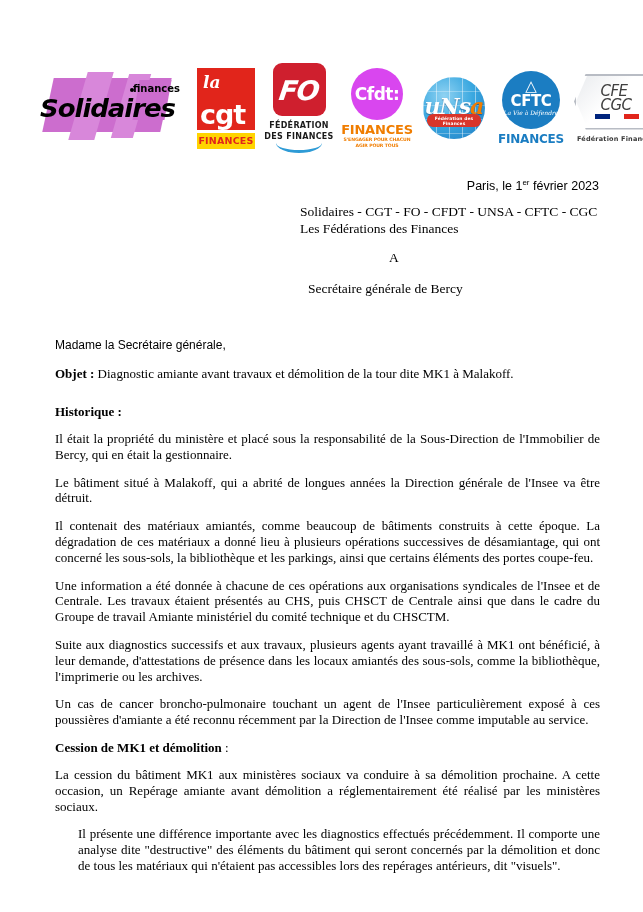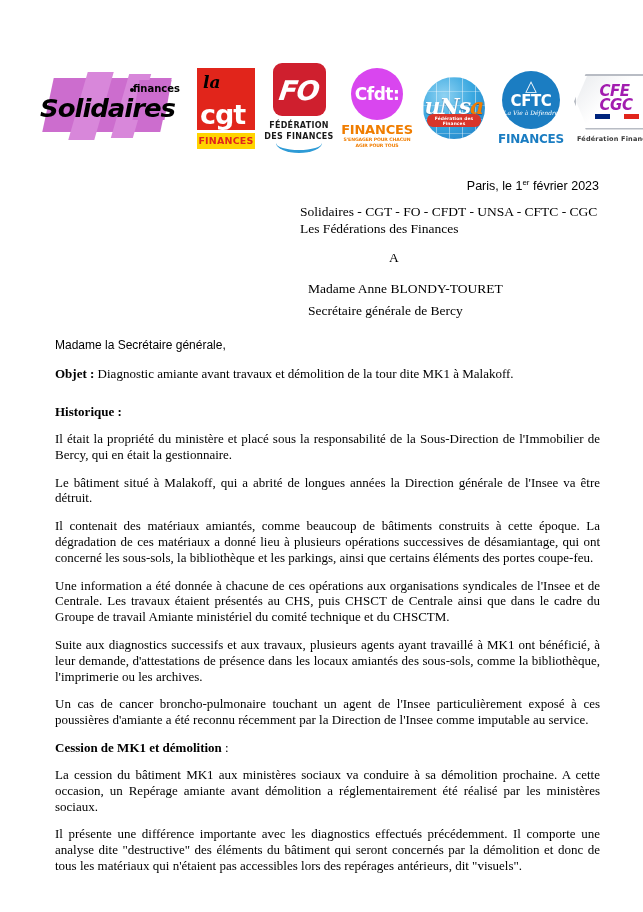--- a/index.html
+++ b/index.html
@@ -91,21 +91,21 @@
   
   .logo-cgt { width: 60px; margin-right: 8px; }
   .cgt-box {
     width: 58px; height: 62px;
     background: #e1251b;
     position: relative;
   }
   .cgt-la {
     position: absolute;
     left: 6px; top: 4px;
-    color: #000000;
+    color: #ffffff;
     font-family: "DejaVu Serif", serif;
     font-style: italic;
     font-size: 17px;
     font-weight: bold;
   }
   .cgt-word {
     position: absolute;
     left: 3px; bottom: 2px;
     color: #ffffff;
     font-family: "DejaVu Sans", sans-serif;
@@ -308,25 +308,25 @@
   .cfe-hexinner {
     position: absolute; inset: 0;
     background: linear-gradient(135deg,#e9ebee 0%, #ffffff 45%);
     clip-path: polygon(14% 0%, 86% 0%, 100% 50%, 86% 100%, 14% 100%, 0% 50%);
   }
   .cfe-words {
     position: absolute;
     left: 50%; top: 44%;
     transform: translate(-50%,-50%);
     font-family: "DejaVu Sans", sans-serif;
-    font-weight: bold;
+    font-weight: normal;
     font-style: italic;
     font-size: 15px;
     line-height: 14px;
-    color: #a21caf;
+    color: #404040;
     text-align: left;
     letter-spacing: -0.5px;
   }
   .cfe-flag {
     position: absolute;
     left: 24%;
     bottom: 9px;
     width: 44px; height: 5px;
     background: linear-gradient(to right,#00247d 0 33%, #ffffff 33% 66%, #e1251b 66% 100%);
   }
@@ -392,21 +392,21 @@
     font-weight: bold;
     margin: 0 0 11px 0;
   }
   .section-title .plain { font-weight: normal; }
   p.para {
     font-size: 13px;
     line-height: 15.8px;
     text-align: justify;
     margin: 0 0 12px 0;
   }
-  p.para:last-child { margin-bottom: 0; }
+  p.para:last-child { margin-bottom: 0; margin-left: 23px; }
 </style>
 </head>
 <body>
 
 <div class="page">
 
   <div class="logo-bar">
 
     <div class="logo logo-solidaires">
       <div class="sol-wrap">
@@ -481,21 +481,20 @@
   <div class="date-line"><span>Paris, le 1</span><sup>er</sup><span> février 2023</span></div>
 
   <div class="recipient-block">
     <div>Solidaires - CGT - FO - CFDT - UNSA  - CFTC - CGC</div>
     <div>Les Fédérations des Finances</div>
   </div>
 
   <div class="addr-a">A</div>
 
   <div class="addr-name">
-    <div>Madame  Anne BLONDY-TOURET</div>
     <div>Secrétaire générale de Bercy</div>
   </div>
 
   <div class="content">
 
     <p class="salutation">Madame la Secrétaire générale,</p>
 
     <p class="objet"><b>Objet :</b><span> Diagnostic amiante avant travaux et démolition de la tour dite MK1 à Malakoff.</span></p>
 
     <p class="section-title">Historique :</p>

